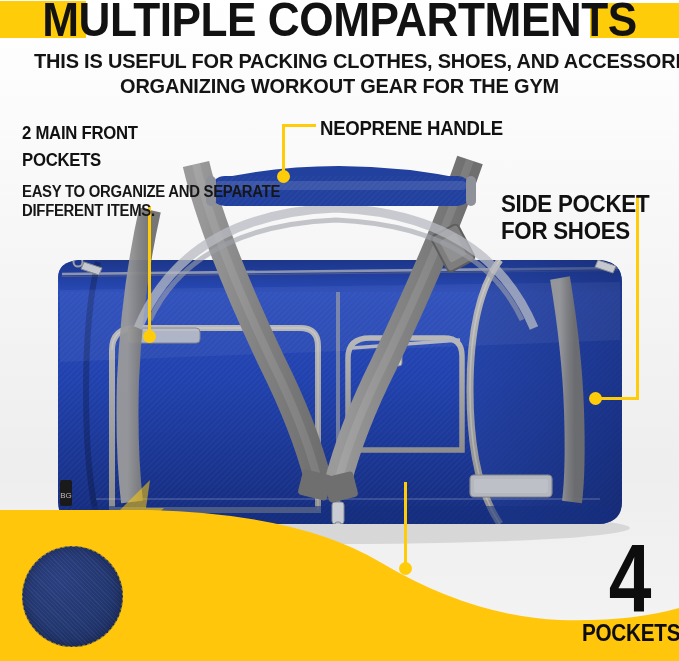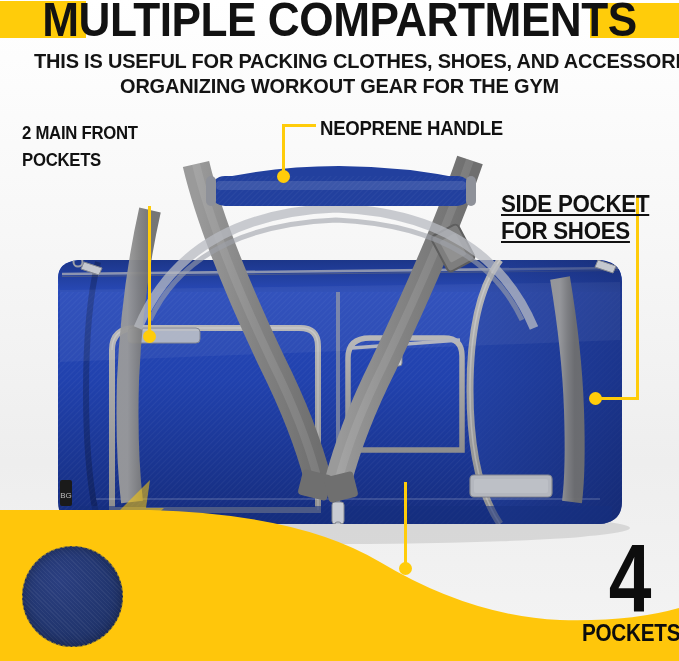--- a/index.html
+++ b/index.html
@@ -31,21 +31,21 @@
 
   
   .anno{position:absolute;color:#111;font-weight:700;letter-spacing:-0.3px;}
   .anno .ln{white-space:nowrap;display:block;transform:scaleX(.93);transform-origin:0 50%;}
 
   #anno-front-pockets{left:22px;top:120px;font-size:18px;line-height:27px;}
   #anno-front-pockets-sub{left:22px;top:182px;font-size:16px;line-height:19px;font-weight:700;color:#161616;}
 
   #anno-neoprene{left:320px;top:115px;font-size:20px;line-height:26px;text-align:right;}
 
-  #anno-side-pocket{left:501px;top:190px;font-size:24px;line-height:27px;text-decoration:underline;}
+  #anno-side-pocket{left:501px;top:190px;font-size:24px;line-height:27px;}
 
   #anno-ripstop{left:148px;top:570px;font-size:24px;line-height:28px;}
   #anno-webbing{left:416px;top:560px;font-size:23px;line-height:27px;}
 
   #pockets-count{
     position:absolute;left:595px;top:534px;width:70px;height:90px;
     font-size:96px;line-height:90px;font-weight:700;color:#0d0d0d;text-align:center;
     transform:scaleX(.8);transform-origin:50% 50%;
   }
   #pockets-label{
@@ -236,20 +236,24 @@
   <div class="lead" style="left:404px;top:482px;width:3px;height:86px;"></div>
   <div class="dot" style="left:399px;top:562px;"></div>
 
   <div id="swatch"></div>
   <div id="swatch-edge"></div>
 
   <div id="anno-front-pockets" class="anno">
     <span class="ln">2 MAIN FRONT</span>
     <span class="ln">POCKETS</span>
   </div>
+  <div id="anno-front-pockets-sub" class="anno">
+    <span class="ln">EASY TO ORGANIZE AND SEPARATE</span>
+    <span class="ln">DIFFERENT ITEMS.</span>
+  </div>
 
   <div id="anno-neoprene" class="anno">
     <span class="ln">NEOPRENE HANDLE</span>
   </div>
 
   <div id="anno-side-pocket" class="anno">
     <span class="ln">SIDE POCKET</span>
     <span class="ln">FOR SHOES</span>
   </div>
 

